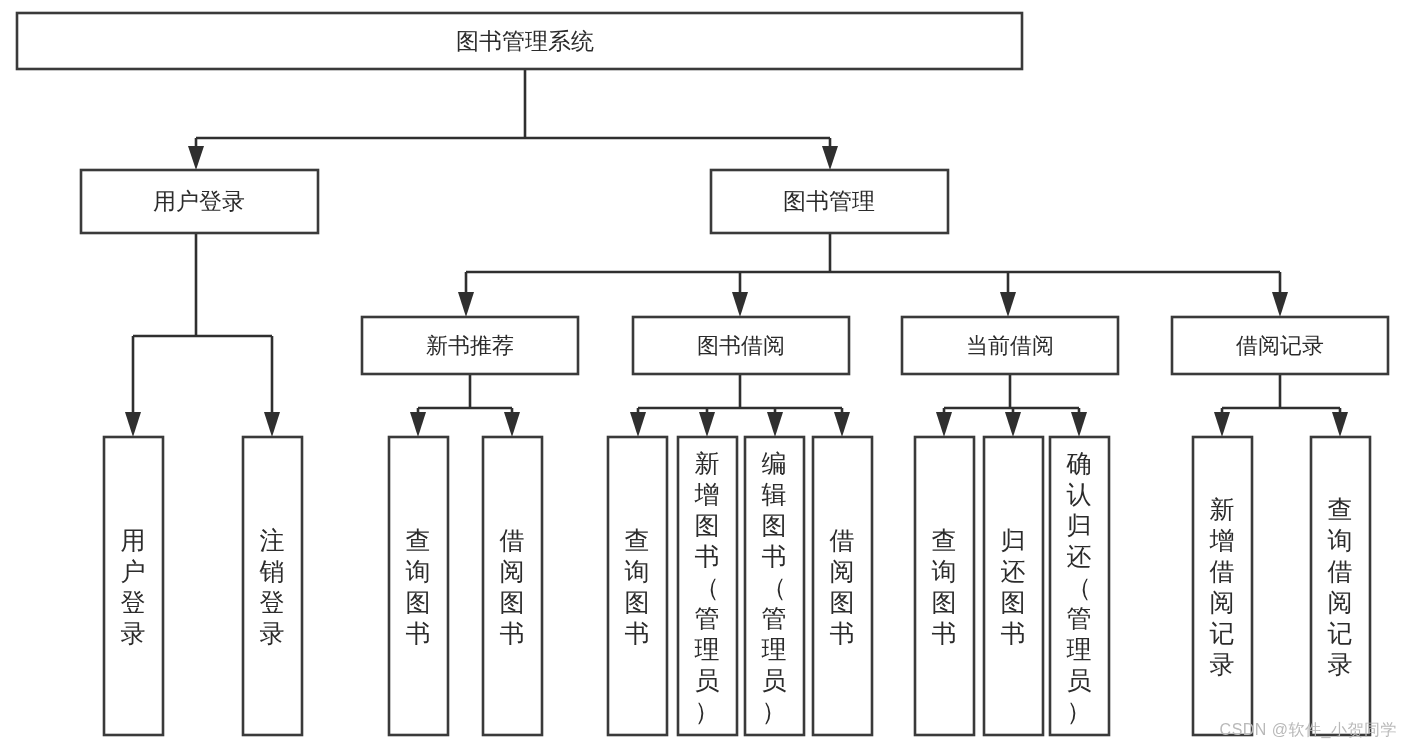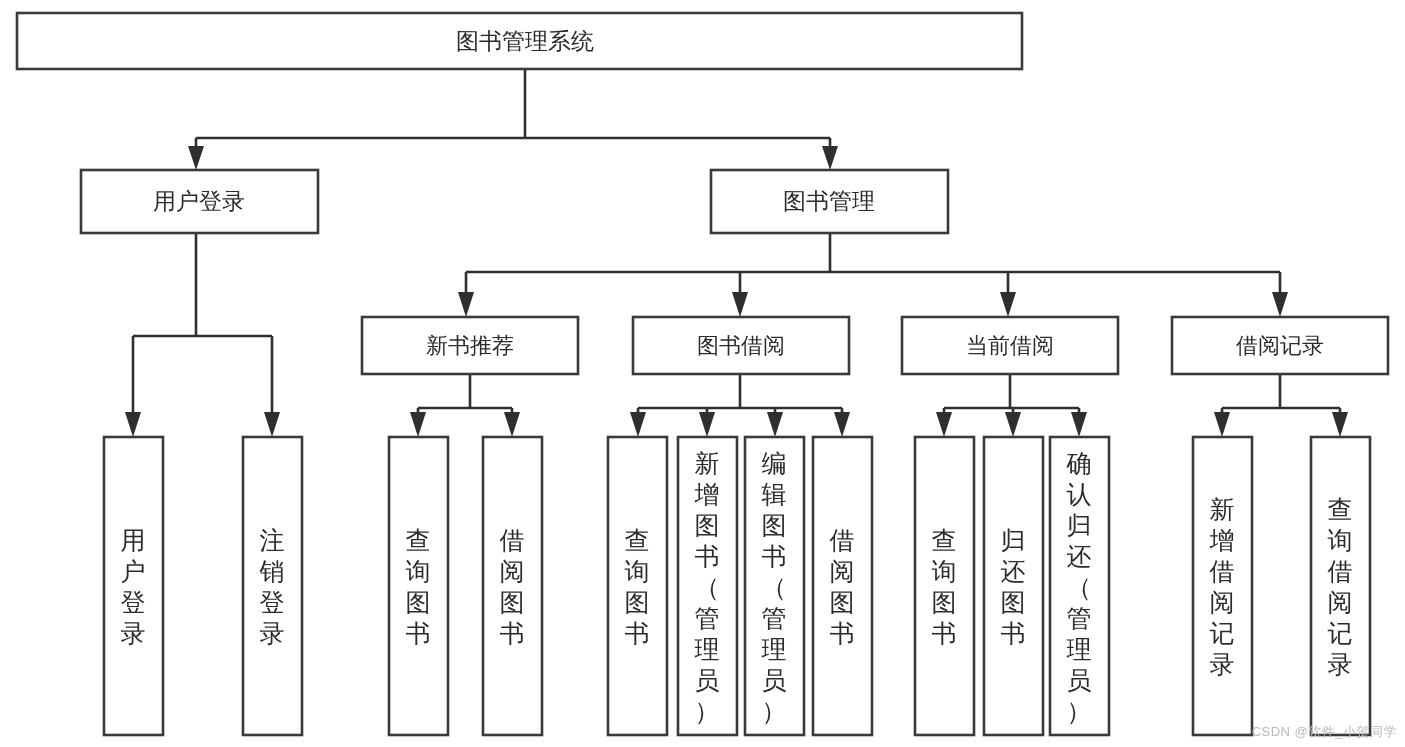--- a/index.html
+++ b/index.html
@@ -56,21 +56,21 @@
   }
   .arrow-head {
     fill: #2f2f2f;
     stroke: none;
   }
   .watermark {
     position: absolute;
     right: 8px;
     bottom: 6px;
     font-family: "Liberation Sans", "DejaVu Sans", sans-serif;
-    font-size: 13px;
+    font-size: 16px;
     color: #b9b9b9;
     letter-spacing: 0.5px;
     white-space: nowrap;
     user-select: none;
   }
 </style>
 </head>
 <body>
 
 <div id="diagram-root">

